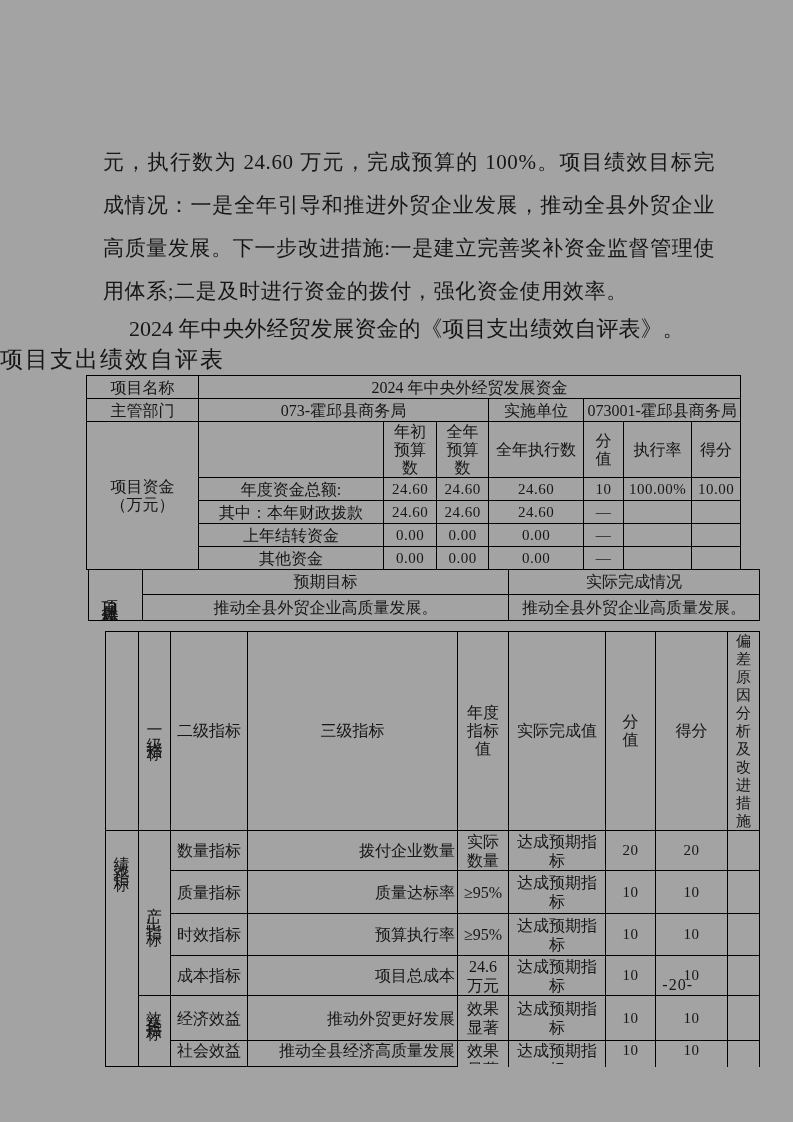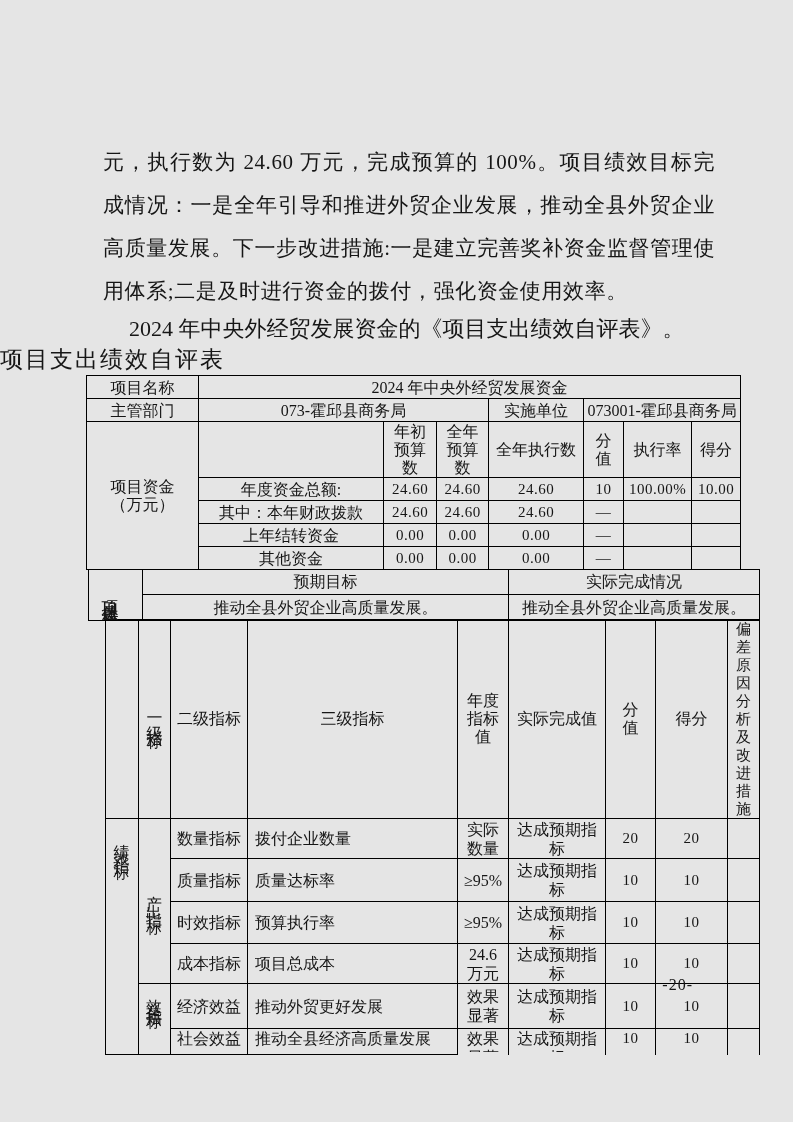--- a/index.html
+++ b/index.html
@@ -1,38 +1,38 @@
 <!DOCTYPE html>
 <html><head>
 <meta charset="utf-8">
 <style>
   html,body { margin:0; padding:0; background:#ffffff; }
   .page {
     position:relative; width:793px; height:1122px; overflow:hidden;
-    background:#e5e5e5; color:#161616;
+    background:#a3a3a3; color:#161616;
     font-family:"Liberation Serif","DejaVu Serif",serif;
   }
   .para { margin:141px 78px 0 103px; font-size:21px; line-height:43px;
           text-align:justify; letter-spacing:0.6px; }
   .leadin { margin:1px 78px 0 103px; text-indent:26px; font-size:22px; line-height:29px; }
   .title { text-align:left; font-size:23px; line-height:27px; margin-top:3px; letter-spacing:2px; }
   .subtitle { text-align:center; font-size:14px; line-height:17px; margin-top:3px; }
 
   table { border-collapse:collapse; table-layout:fixed; }
   td { border:1.5px solid #000; text-align:center; vertical-align:middle;
        font-size:16px; line-height:19px; padding:0 2px; overflow:hidden; color:#161616; }
   .pre { white-space:pre-line; }
   .num { font-size:15px; letter-spacing:0.5px; }
-  .l { text-align:left; padding-left:7px; }
+  .l { text-align:right; padding-left:7px; }
 
   .t1 { width:654px; margin:2px 0 0 86px; }
   .t1 .hdr td { line-height:18px; }
   .r23 { height:23px; } .r56 { height:56px; }
 
-  .goal-t { width:671px; margin:-1.5px 0 0 88px;padding-left:30px; }
+  .goal-t { width:671px; margin:-1.5px 0 12px 88px;padding-left:30px; }
   .goal-t td { height:24px; }
   .goal-label-cell { overflow:hidden; }
   .goal-vt { writing-mode:vertical-lr; text-orientation:upright; display:inline-block;
              font-size:17px; line-height:24px; letter-spacing:2px; height:46px;
              margin-left:-12px; }
 
   .ind { width:654px; margin:-1.5px 0 0 105px; border-bottom:none; }
   .ind .hrow { height:114px; }
   .ind .hrow td { line-height:18px; }
   .vt { writing-mode:vertical-lr; text-orientation:upright; display:inline-block;

